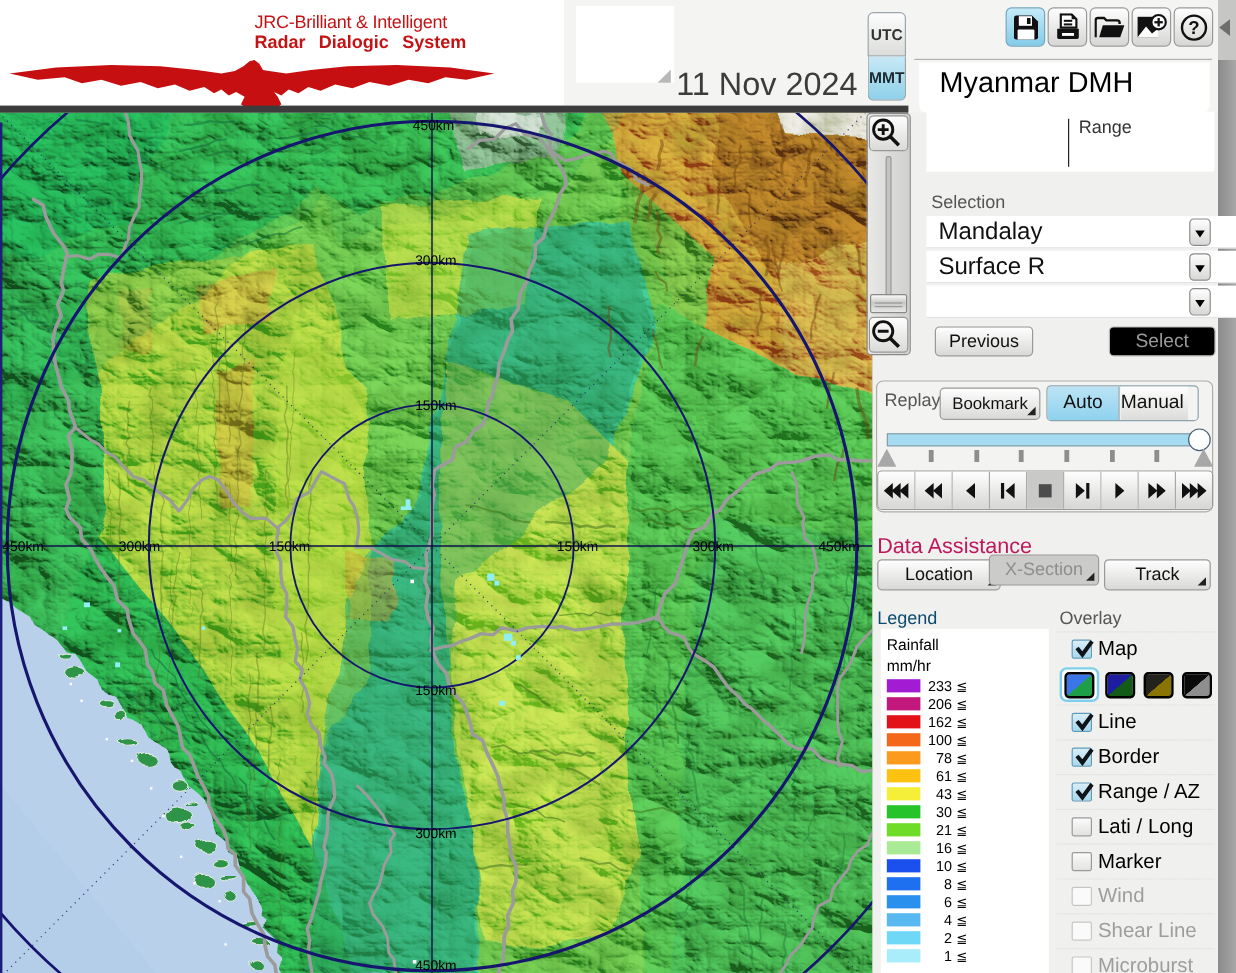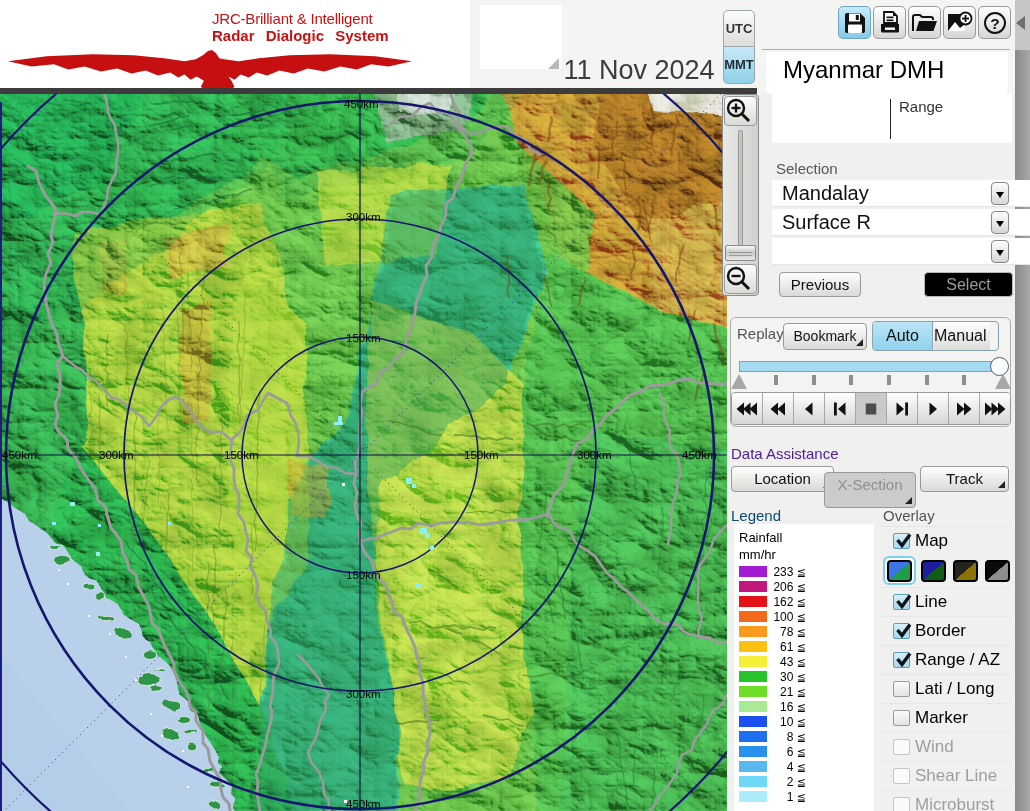--- a/index.html
+++ b/index.html
@@ -66,23 +66,23 @@
 #sliderbar{left:739px;top:361px;width:264px;height:11px;background:#a5dbf0;border:1px solid #8aa0a8}
 #sliderthumb{left:990px;top:357px;width:19px;height:19px;border-radius:50%;background:#fff;border:1.5px solid #44607a}
 .ticktri{top:374px;width:0;height:0;border-left:8px solid transparent;border-right:8px solid transparent;border-bottom:15px solid #a8a8a8}
 .tick{top:375px;width:4px;height:10px;background:#8e8e8e}
 #pbrow{left:731px;top:392px;width:280px;height:33px;display:flex;border:1px solid #999;border-radius:4px;overflow:hidden;background:#fff}
 .pb{flex:1;border-right:1px solid #a8a8a8;background:linear-gradient(#fefefe,#d6d6d4);position:relative}
 .pb:last-child{border-right:none}
 .pb svg{position:absolute;left:50%;top:50%;transform:translate(-50%,-50%)}
 .pb.pressed{background:#c9c9c7}
 
-#dalbl{left:731px;top:445px;font-size:15px;color:#4c1d95}
+#dalbl{left:731px;top:445px;font-size:18px;color:#be185d}
 #loc{left:731px;top:466px;width:103px;height:26px;line-height:24px}
-#xsec{left:824px;top:472px;width:92px;height:36px;line-height:24px}
+#xsec{left:824px;top:462px;width:92px;height:26px;line-height:24px}
 #track{left:920px;top:466px;width:89px;height:26px;line-height:24px}
 
 #leglbl{left:731px;top:507px;font-size:15px;color:#0c4a6e}
 #ovlbl{left:883px;top:507px;font-size:15px;color:#555}
 #legbox{left:734px;top:524px;width:140px;height:287px;background:#fff}
 #rainfall{left:739px;top:530px;font-size:13px;color:#000}
 #mmhr{left:739px;top:547px;font-size:13px;color:#000}
 .sw{left:739px;width:28px;height:11px}
 .swv{left:760px;width:46px;text-align:right;font-size:12px;color:#000}
 .swe{font-size:11px}

